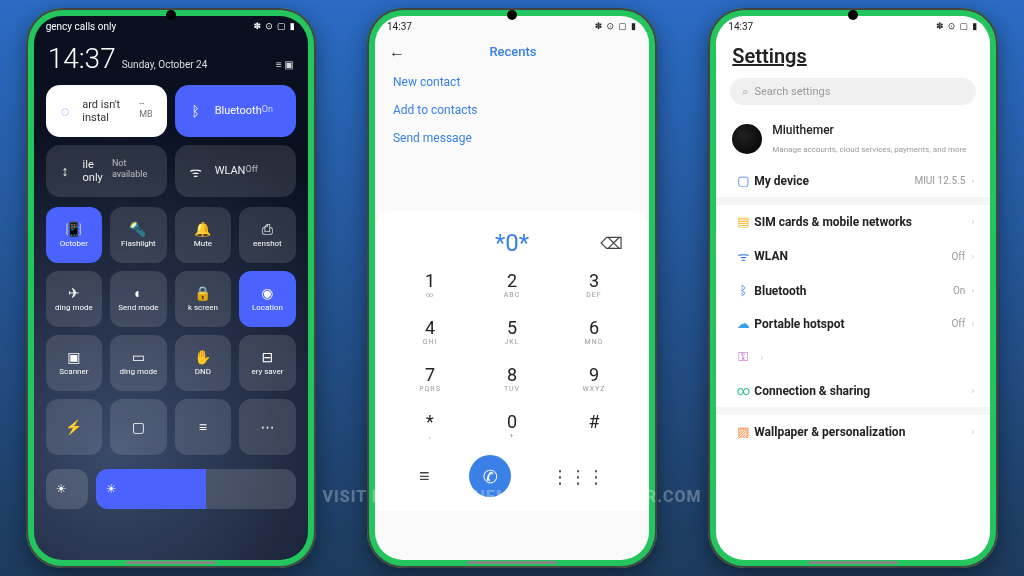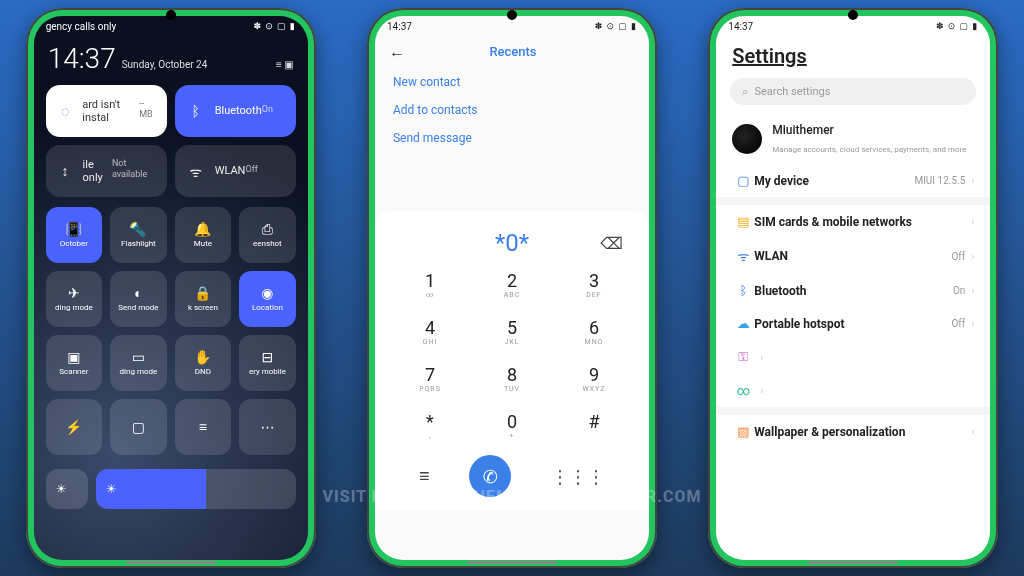--- a/index.html
+++ b/index.html
@@ -173,21 +173,21 @@
         <div class="stile stile-glass">
           <span class="sic">▭</span>
           <span>ding mode</span>
         </div>
         <div class="stile stile-glass">
           <span class="sic">✋</span>
           <span>DND</span>
         </div>
         <div class="stile stile-glass">
           <span class="sic">⊟</span>
-          <span>ery mobile</span>
+          <span>ery saver</span>
         </div>
         <div class="stile stile-glass">
           <span class="sic">⚡</span>
         </div>
         <div class="stile stile-glass">
           <span class="sic">▢</span>
         </div>
         <div class="stile stile-glass">
           <span class="sic">≡</span>
         </div>
@@ -341,20 +341,21 @@
           <span class="ival">Off</span>
           <span class="arr">›</span>
         </div>
         <div class="item">
           <span class="iicon vpn">⚿</span>
           <span class="ival"></span>
           <span class="arr">›</span>
         </div>
         <div class="item">
           <span class="iicon conn">∞</span>
+          <span class="ilabel">Connection &amp; sharing</span>
           <span class="ival"></span>
           <span class="arr">›</span>
         </div>
         <div class="gap"></div>
         <div class="item">
           <span class="iicon wp">▨</span>
           <span class="ilabel">Wallpaper &amp; personalization</span>
           <span class="ival"></span>
           <span class="arr">›</span>
         </div>

